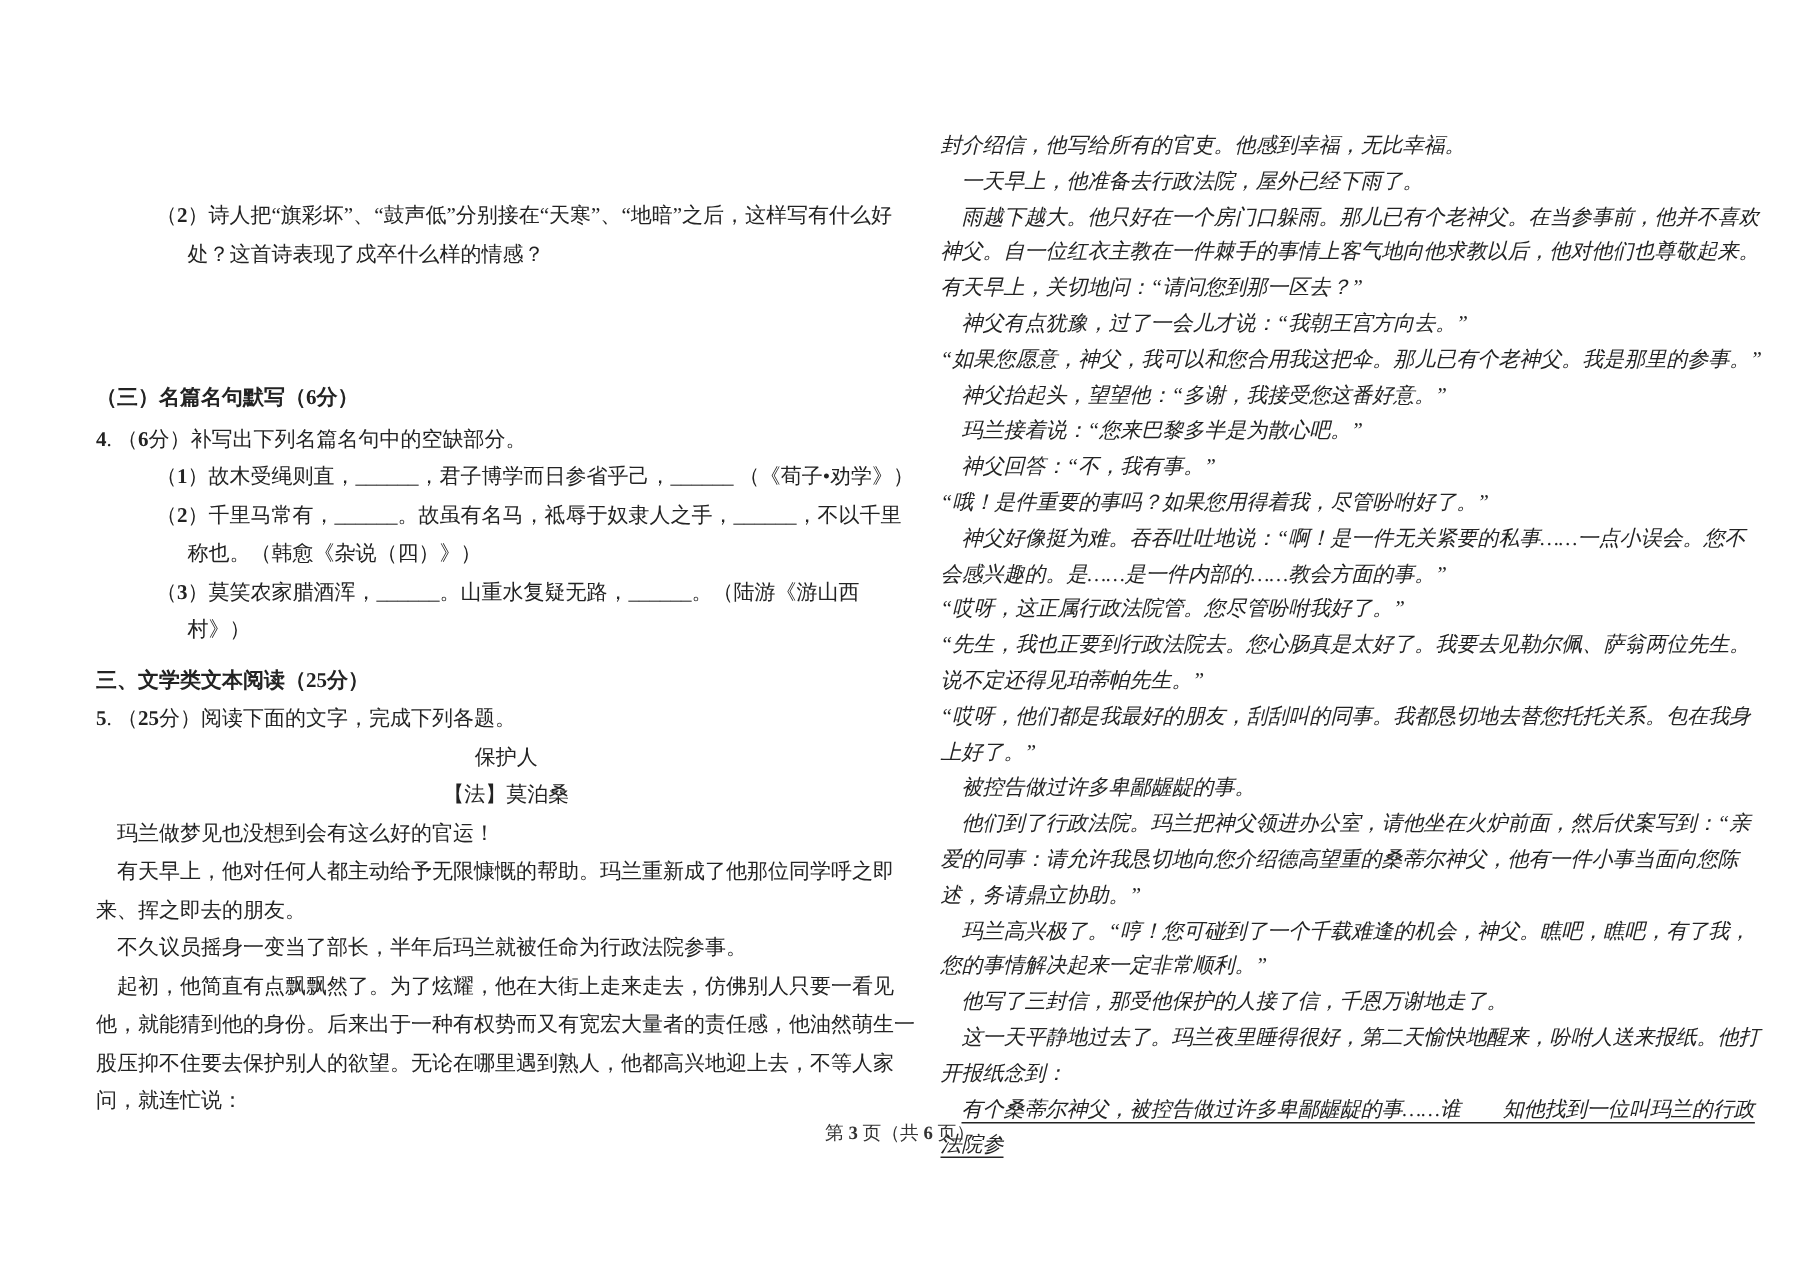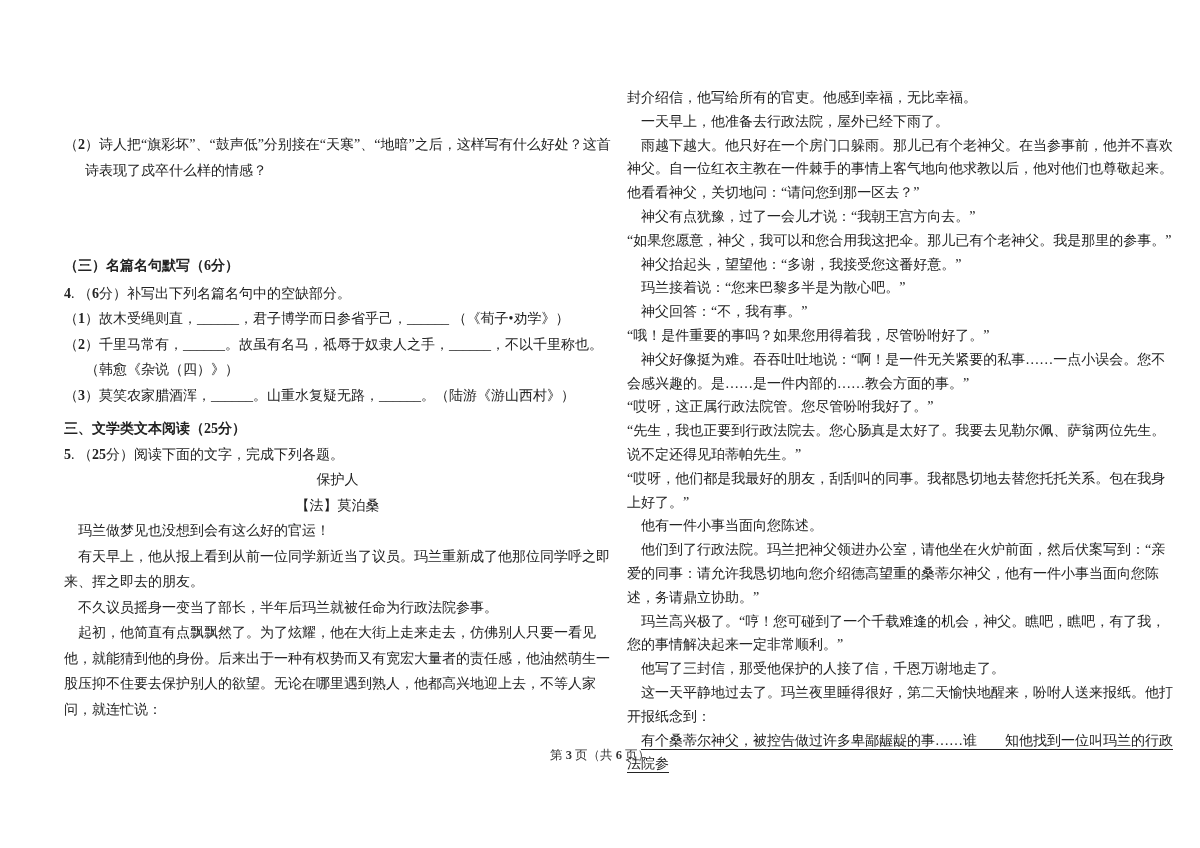--- a/index.html
+++ b/index.html
@@ -4,25 +4,25 @@
 <style>
   html,body{margin:0;padding:0;background:#ffffff;}
   body{
     width:1200px;height:848px;position:relative;overflow:hidden;
     font-family:"Liberation Serif","DejaVu Serif",serif;
     color:#232323;
   }
   .page{position:absolute;inset:0;background:#ffffff;}
   .col{position:absolute;top:0;}
   .col.left{left:64px;width:547px;}
-  .col.right{left:627px;width:549px;top:86px;}
+  .col.right{left:627px;width:549px;top:86px;font-style:italic;}
   p{margin:0;font-size:14px;line-height:25.5px;word-break:break-all;}
   .col.right p{line-height:23.8px;}
   .indent{text-indent:14px;}
-  .hang{padding-left:21px;text-indent:-21px;}
+  .hang{padding-left:21px;text-indent:-21px;margin-left:40px;}
   .heading{font-weight:bold;}
   .center{text-align:center;text-indent:0;}
   .underline{text-decoration:underline;text-underline-offset:4px;text-decoration-thickness:1px;}
   .num{font-weight:bold;}
   #q2{margin-top:132px;}
   #sec3{margin-top:70px;}
   #q4{margin-top:2px;}
   #sec5h{margin-top:8px;}
   .footer{
     position:absolute;top:745px;left:0;width:1200px;text-align:center;
@@ -42,42 +42,42 @@
         <p class="hang">（<span class="num">1</span>）故木受绳则直，______，君子博学而日参省乎己，______ （《荀子•劝学》）</p>
         <p class="hang">（<span class="num">2</span>）千里马常有，______。故虽有名马，祗辱于奴隶人之手，______，不以千里称也。（韩愈《杂说（四）》）</p>
         <p class="hang">（<span class="num">3</span>）莫笑农家腊酒浑，______。山重水复疑无路，______。（陆游《游山西村》）</p>
       </div>
     <p id="sec5h" class="heading">三、文学类文本阅读（<span class="num">25</span>分）</p>
     <p><span class="num">5</span>. （<span class="num">25</span>分）阅读下面的文字，完成下列各题。</p>
     <p class="center">保护人</p>
     <p class="center">【法】莫泊桑</p>
     <div>
         <p class="indent">玛兰做梦见也没想到会有这么好的官运！</p>
-        <p class="indent">有天早上，他从报上看到从前一位同学新近当了议员。玛兰重新成了他那位同学呼之即来、挥之即去的朋友。</p>
+        <p class="indent">有天早上，他对任何人都主动给予无限慷慨的帮助。玛兰重新成了他那位同学呼之即来、挥之即去的朋友。</p>
         <p class="indent">不久议员摇身一变当了部长，半年后玛兰就被任命为行政法院参事。</p>
         <p class="indent">起初，他简直有点飘飘然了。为了炫耀，他在大街上走来走去，仿佛别人只要一看见他，就能猜到他的身份。后来出于一种有权势而又有宽宏大量者的责任感，他油然萌生一股压抑不住要去保护别人的欲望。无论在哪里遇到熟人，他都高兴地迎上去，不等人家问，就连忙说：</p>
       </div>
   </div>
 
   <div class="col right">
     <div>
         <p>封介绍信，他写给所有的官吏。他感到幸福，无比幸福。</p>
         <p class="indent">一天早上，他准备去行政法院，屋外已经下雨了。</p>
-        <p class="indent">雨越下越大。他只好在一个房门口躲雨。那儿已有个老神父。在当参事前，他并不喜欢神父。自一位红衣主教在一件棘手的事情上客气地向他求教以后，他对他们也尊敬起来。他看看神父，关切地问：“请问您到那一区去？”</p>
+        <p class="indent">雨越下越大。他只好在一个房门口躲雨。那儿已有个老神父。在当参事前，他并不喜欢神父。自一位红衣主教在一件棘手的事情上客气地向他求教以后，他对他们也尊敬起来。有天早上，关切地问：“请问您到那一区去？”</p>
         <p class="indent">神父有点犹豫，过了一会儿才说：“我朝王宫方向去。”</p>
         <p>“如果您愿意，神父，我可以和您合用我这把伞。那儿已有个老神父。我是那里的参事。”</p>
         <p class="indent">神父抬起头，望望他：“多谢，我接受您这番好意。”</p>
         <p class="indent">玛兰接着说：“您来巴黎多半是为散心吧。”</p>
         <p class="indent">神父回答：“不，我有事。”</p>
         <p>“哦！是件重要的事吗？如果您用得着我，尽管吩咐好了。”</p>
         <p class="indent">神父好像挺为难。吞吞吐吐地说：“啊！是一件无关紧要的私事……一点小误会。您不会感兴趣的。是……是一件内部的……教会方面的事。”</p>
         <p>“哎呀，这正属行政法院管。您尽管吩咐我好了。”</p>
         <p>“先生，我也正要到行政法院去。您心肠真是太好了。我要去见勒尔佩、萨翁两位先生。说不定还得见珀蒂帕先生。”</p>
         <p>“哎呀，他们都是我最好的朋友，刮刮叫的同事。我都恳切地去替您托托关系。包在我身上好了。”</p>
-        <p class="indent">他有一件小事当面向您陈述。</p>
+        <p class="indent">被控告做过许多卑鄙龌龊的事。</p>
         <p class="indent">他们到了行政法院。玛兰把神父领进办公室，请他坐在火炉前面，然后伏案写到：“亲爱的同事：请允许我恳切地向您介绍德高望重的桑蒂尔神父，他有一件小事当面向您陈述，务请鼎立协助。”</p>
         <p class="indent">玛兰高兴极了。“哼！您可碰到了一个千载难逢的机会，神父。瞧吧，瞧吧，有了我，您的事情解决起来一定非常顺利。”</p>
         <p class="indent">他写了三封信，那受他保护的人接了信，千恩万谢地走了。</p>
         <p class="indent">这一天平静地过去了。玛兰夜里睡得很好，第二天愉快地醒来，吩咐人送来报纸。他打开报纸念到：</p>
         <p class="indent underline">有个桑蒂尔神父，被控告做过许多卑鄙龌龊的事……谁　　知他找到一位叫玛兰的行政法院参</p>
       </div>
   </div>
 
   <div class="footer">第 <span class="num">3</span> 页（共 <span class="num">6</span> 页）</div>
 

